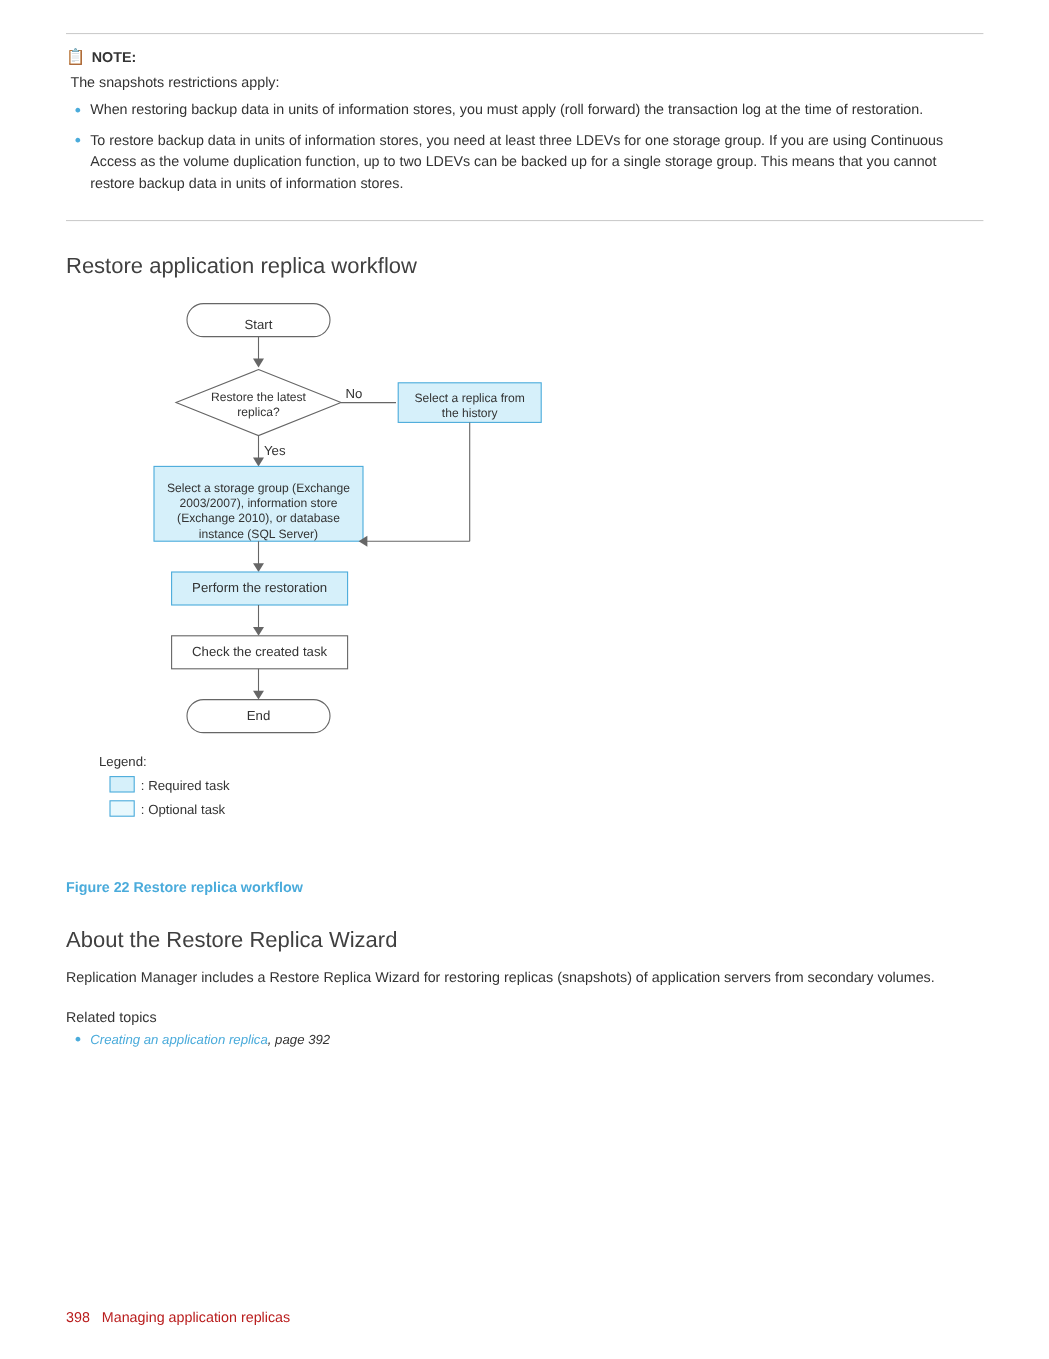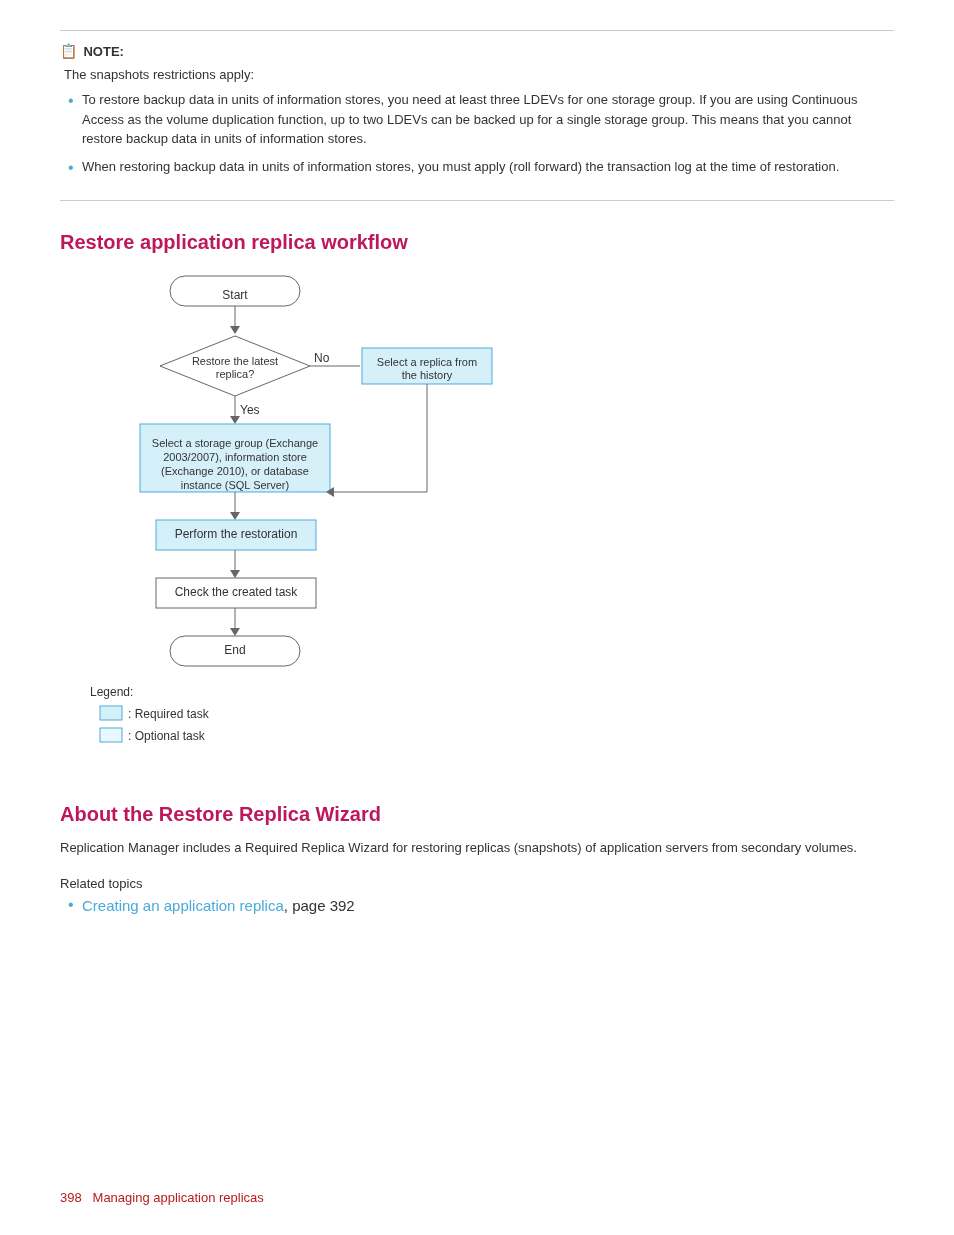--- a/index.html
+++ b/index.html
@@ -54,23 +54,23 @@
       content: "•";
       position: absolute;
       left: 4px;
       color: #4aabdb;
       font-size: 16px;
       top: -1px;
     }
 
     
     .section-heading {
-      color: #be185d;
+      color: #404040;
       font-size: 20px;
-      font-weight: bold;
+      font-weight: normal;
       margin-bottom: 12px;
       margin-top: 10px;
     }
     .section-intro {
       font-size: 13px;
       margin-bottom: 18px;
       line-height: 1.5;
     }
 
     
@@ -91,21 +91,22 @@
       font-size: 13px;
       margin-bottom: 6px;
     }
     .related-list {
       list-style: none;
       margin-left: 4px;
     }
     .related-list li {
       position: relative;
       padding-left: 18px;
-      font-size: 15px;
+      font-size: 12px;
+      font-style: italic;
     }
     .related-list li::before {
       content: "•";
       position: absolute;
       left: 4px;
       color: #4aabdb;
       font-size: 16px;
       top: -1px;
     }
     .related-list a {
@@ -131,22 +132,22 @@
 </head>
 <body>
 
 <div class="note-box">
   <div class="note-header">
     <span class="note-icon">📋</span>
     <span>NOTE:</span>
   </div>
   <p class="note-intro">The snapshots restrictions apply:</p>
   <ul class="note-list">
+    <li>When restoring backup data in units of information stores, you must apply (roll forward) the transaction log at the time of restoration.</li>
     <li>To restore backup data in units of information stores, you need at least three LDEVs for one storage group. If you are using Continuous Access as the volume duplication function, up to two LDEVs can be backed up for a single storage group. This means that you cannot restore backup data in units of information stores.</li>
-    <li>When restoring backup data in units of information stores, you must apply (roll forward) the transaction log at the time of restoration.</li>
   </ul>
 </div>
 
 <div class="section">
   <h2 class="section-heading">Restore application replica workflow</h2>
 
   <div class="fc-svg-container">
     <svg width="420" height="520" xmlns="http://www.w3.org/2000/svg" font-family="Arial, sans-serif" font-size="12">
 
       <rect x="90" y="10" width="130" height="30" rx="15" ry="15" fill="white" stroke="#666" stroke-width="1"></rect>
@@ -201,25 +202,26 @@
       <text x="155" y="385" text-anchor="middle" dominant-baseline="middle" font-size="12" fill="#333">End</text>
 
       <text x="10" y="430" font-size="12" fill="#333">Legend:</text>
       <rect x="20" y="440" width="22" height="14" fill="#d6f0fa" stroke="#4aabdb" stroke-width="1"></rect>
       <text x="48" y="452" font-size="12" fill="#333">: Required task</text>
       <rect x="20" y="462" width="22" height="14" fill="#e8f8fd" stroke="#4aabdb" stroke-width="1"></rect>
       <text x="48" y="474" font-size="12" fill="#333">: Optional task</text>
     </svg>
   </div>
 
+  <p class="figure-caption">Figure 22 Restore replica workflow</p>
 </div>
 
 <div class="about-section">
   <h2 class="section-heading">About the Restore Replica Wizard</h2>
-  <p class="section-intro">Replication Manager includes a Required Replica Wizard for restoring replicas (snapshots) of application servers from secondary volumes.</p>
+  <p class="section-intro">Replication Manager includes a Restore Replica Wizard for restoring replicas (snapshots) of application servers from secondary volumes.</p>
 
   <p class="related-topics-heading">Related topics</p>
   <ul class="related-list">
     <li>
       <a href="#">Creating an application replica</a><span>, page 392</span>
     </li>
   </ul>
 </div>
 
 <div class="page-footer">

